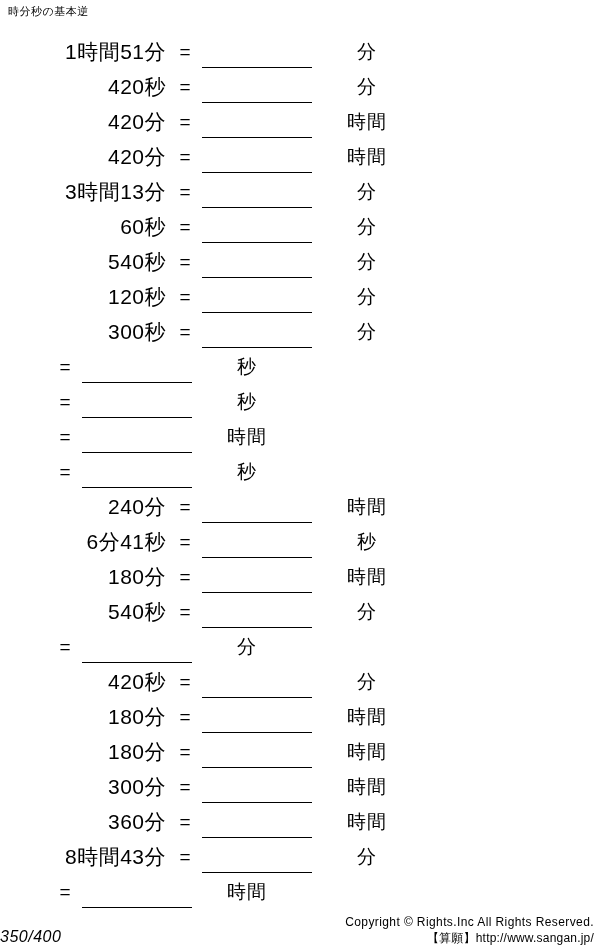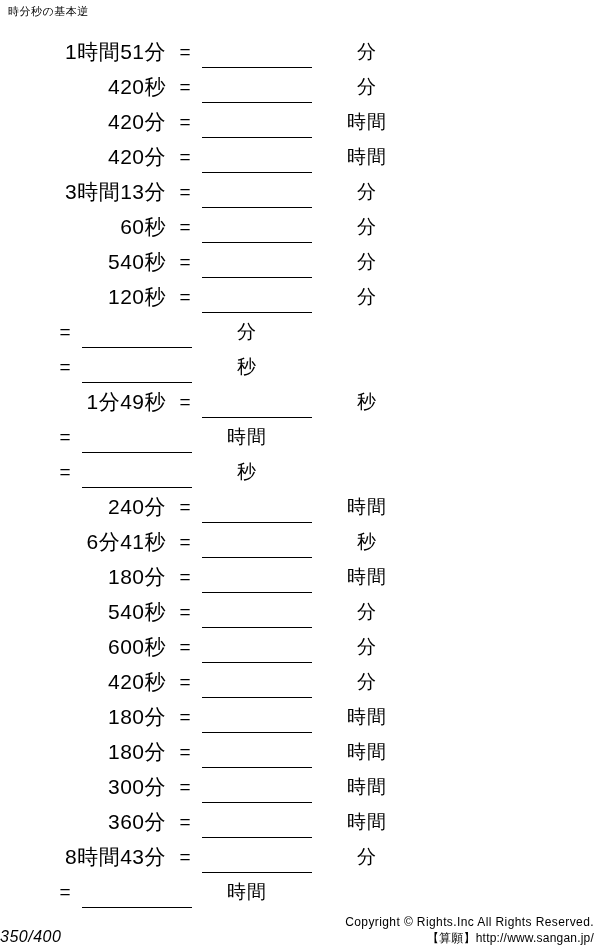--- a/index.html
+++ b/index.html
@@ -145,31 +145,31 @@
         <div class="answer-blank"></div>
         <div class="unit">分</div>
       </div>
       <div class="row">
         <div class="q-text">120秒</div>
         <div class="eq">=</div>
         <div class="answer-blank"></div>
         <div class="unit">分</div>
       </div>
       <div class="row">
-        <div class="eq">=</div>
-        <div class="answer-blank"></div>
-        <div class="unit">分</div>
-      </div>
-      <div class="row">
-        <div class="eq">=</div>
-        <div class="answer-blank"></div>
-        <div class="unit">秒</div>
-      </div>
-      <div class="row">
-        <div class="q-text">1分49秒</div>
+        <div class="q-text">300秒</div>
+        <div class="eq">=</div>
+        <div class="answer-blank"></div>
+        <div class="unit">分</div>
+      </div>
+      <div class="row">
+        <div class="eq">=</div>
+        <div class="answer-blank"></div>
+        <div class="unit">秒</div>
+      </div>
+      <div class="row">
         <div class="eq">=</div>
         <div class="answer-blank"></div>
         <div class="unit">秒</div>
       </div>
       <div class="row">
         <div class="eq">=</div>
         <div class="answer-blank"></div>
         <div class="unit">時間</div>
       </div>
       <div class="row">
@@ -195,21 +195,20 @@
         <div class="answer-blank"></div>
         <div class="unit">時間</div>
       </div>
       <div class="row">
         <div class="q-text">540秒</div>
         <div class="eq">=</div>
         <div class="answer-blank"></div>
         <div class="unit">分</div>
       </div>
       <div class="row">
-        <div class="q-text">600秒</div>
         <div class="eq">=</div>
         <div class="answer-blank"></div>
         <div class="unit">分</div>
       </div>
       <div class="row">
         <div class="q-text">420秒</div>
         <div class="eq">=</div>
         <div class="answer-blank"></div>
         <div class="unit">分</div>
       </div>

